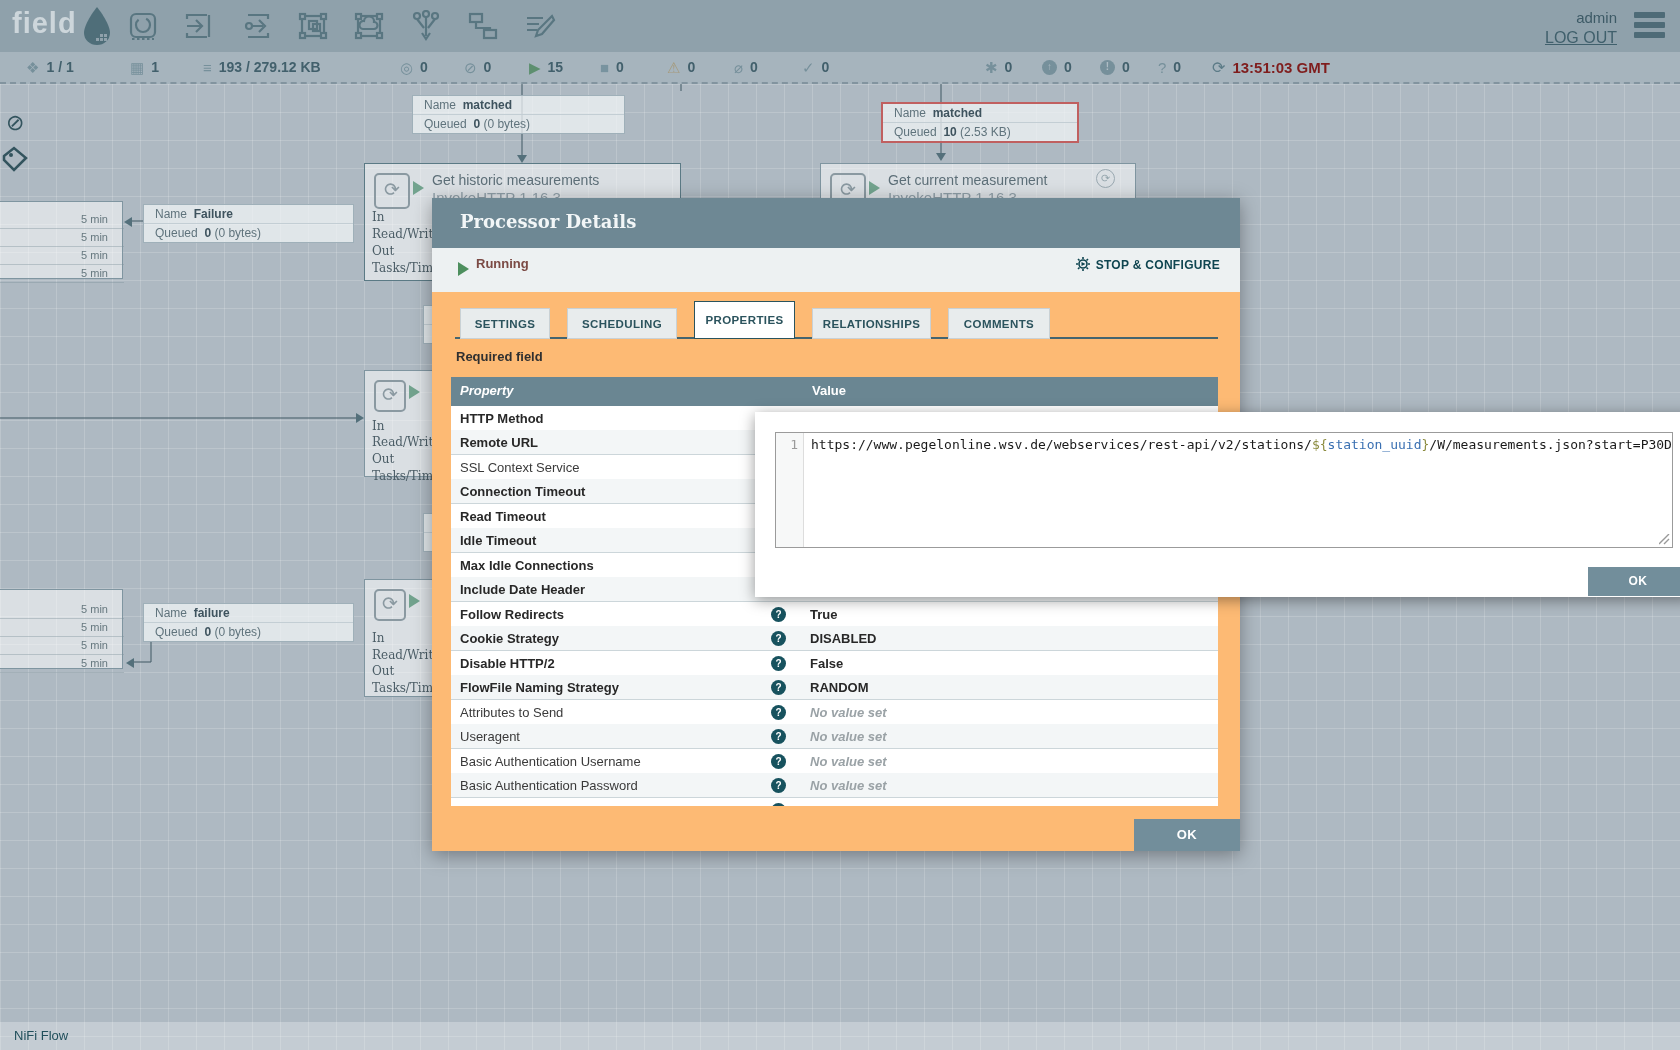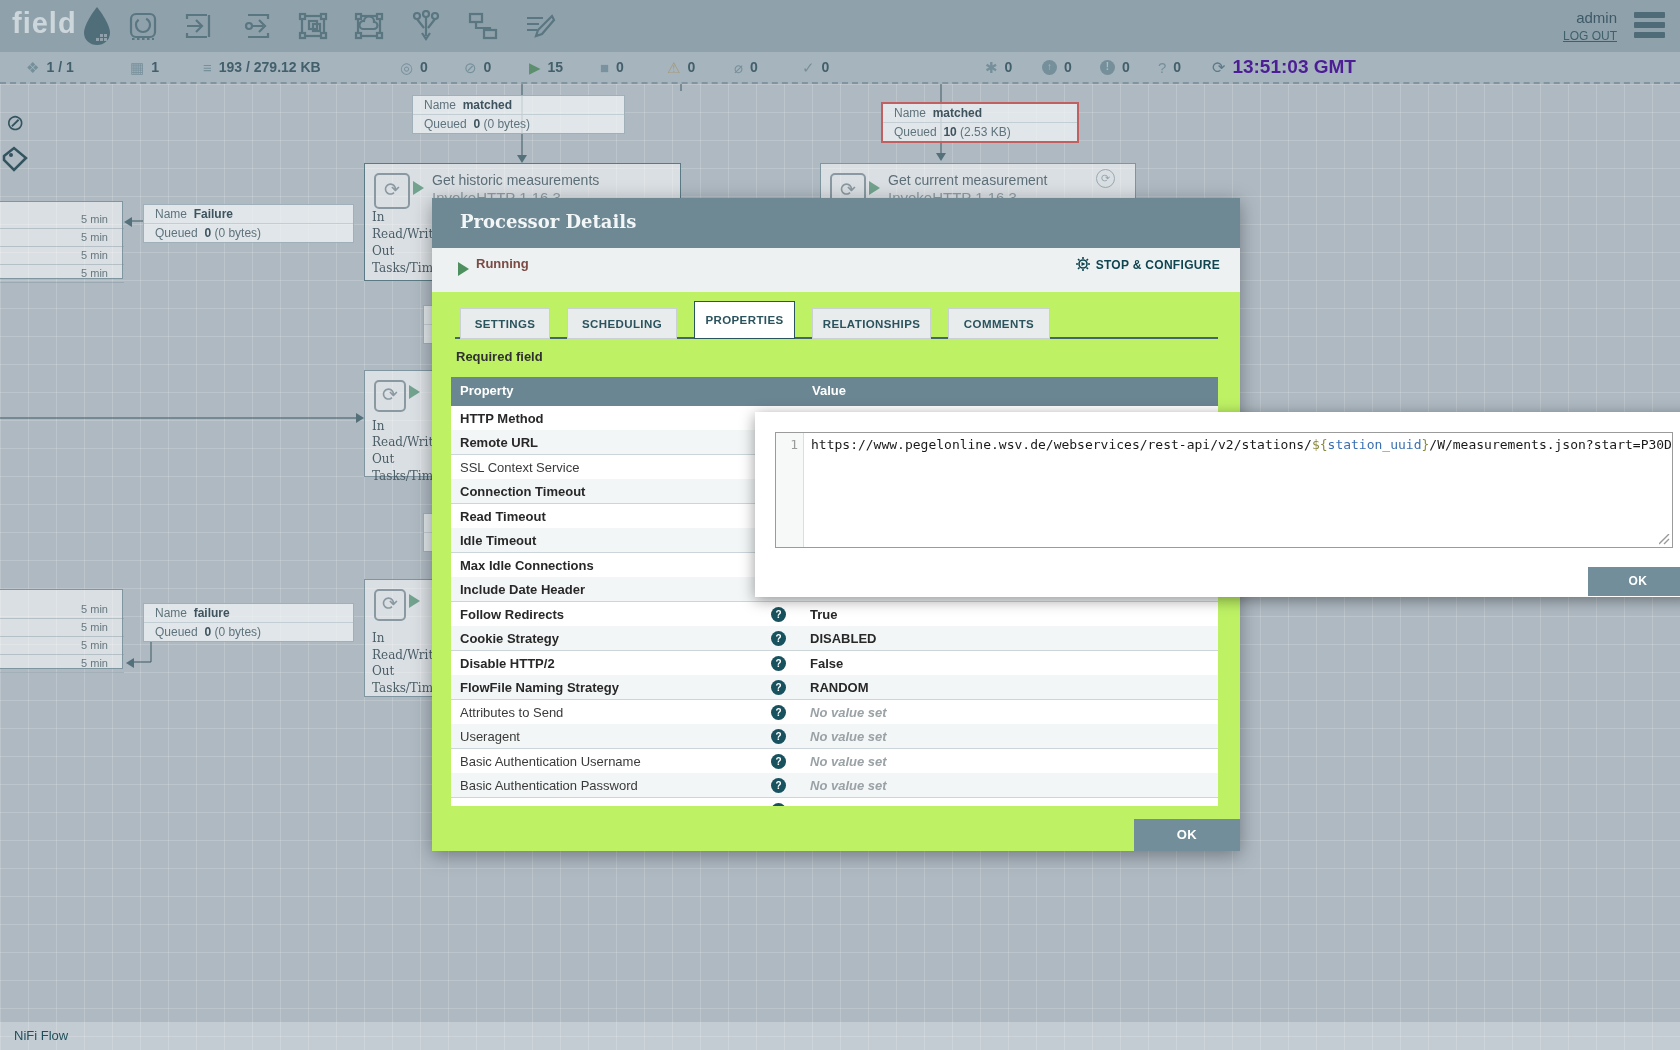--- a/index.html
+++ b/index.html
@@ -4,35 +4,35 @@
 <style>
   html,body{margin:0;padding:0;background:#808f99;}
   #app{position:relative;width:1680px;height:1050px;overflow:hidden;
        font-family:"Liberation Sans",sans-serif;-webkit-font-smoothing:antialiased;}
   .abs{position:absolute;}
   
   .topbar{left:0;top:0;width:1680px;height:52px;background:#8fa1ab;}
   .logo-text{left:12px;top:7px;font-size:29px;font-weight:bold;letter-spacing:1px;color:#cdd6db;}
   .tool-ic{top:10px;width:32px;height:32px;opacity:.78;}
   .user-name{left:1480px;top:9px;width:137px;text-align:right;font-size:15px;color:#3d5a66;}
-  .logout{left:1480px;top:29px;width:137px;text-align:right;font-size:12px;color:#40606c;text-decoration:underline;cursor:pointer;}
+  .logout{left:1480px;top:29px;width:137px;text-align:right;font-size:16px;color:#40606c;text-decoration:underline;cursor:pointer;}
   .burger{left:1634px;top:12px;width:31px;height:28px;cursor:pointer;}
   .burger div{height:6px;margin-bottom:4px;background:#4e6b77;border-radius:1px;}
   
   .statusbar{left:0;top:52px;width:1680px;height:32px;background:#a6b4bd;
              border-bottom:2px dashed rgba(100,122,134,.55);box-sizing:border-box;}
   .sitem{top:0;height:30px;display:flex;align-items:center;gap:7px;
          font-size:14px;font-weight:bold;color:#42606c;}
   .sicon{font-size:15px;font-weight:normal;color:#76909b;line-height:1;}
   .sicon.green{color:#5d8f6f;}
   .sicon.blue{color:#78939f;}
   .sicon.amber{color:#a59a7c;}
   .sicon.circled{display:inline-flex;align-items:center;justify-content:center;width:15px;height:15px;
       border-radius:50%;background:#76909b;color:#aebcc4;font-size:10px;font-weight:bold;}
-  .time-txt{font-weight:bold;color:#4c1d95;font-size:19px;}
+  .time-txt{font-weight:bold;color:#7f1d1d;font-size:15px;}
   .refresh-ic{color:#5c7b87;font-size:16px;font-weight:normal;cursor:pointer;}
   .search-ic{left:1616px;top:57px;cursor:pointer;}
   .bulletin{left:1648px;top:55px;width:28px;height:26px;background:#78909b;border-radius:3px;cursor:pointer;}
   .bulletin span{position:absolute;left:9px;top:6px;width:10px;height:13px;background:#c7d2d7;border-radius:1px;}
   
   .canvas{left:0;top:84px;width:1680px;height:966px;background-color:#aeb9c2;
     background-image:linear-gradient(rgba(255,255,255,.17) 1px,transparent 1px),
                      linear-gradient(90deg,rgba(255,255,255,.17) 1px,transparent 1px);
     background-size:28px 28px;}
   .vline{width:2px;background:rgba(72,96,107,.55);}
@@ -53,37 +53,37 @@
   .proc-title{left:67px;top:8px;font-size:14px;color:#5d6f78;white-space:nowrap;}
   .proc-type{left:67px;top:25px;font-size:15px;color:#8d9da6;white-space:nowrap;}
   .proc-bundle{left:67px;top:38px;font-size:10px;color:#95a5ad;white-space:nowrap;}
   .pstat{font-family:"DejaVu Serif",serif;font-size:12px;color:#4b5d66;white-space:nowrap;}
   .lproc-row{height:17px;line-height:17px;text-align:right;padding-right:16px;font-size:11px;color:#66787f;
              border-bottom:1px solid rgba(125,145,155,.4);}
   .edge-ic{color:#33545e;font-size:22px;}
   .bottombar{left:0;top:1022px;width:1680px;height:28px;background:rgba(255,255,255,.28);}
   .breadcrumb{left:14px;top:1028px;font-size:13px;color:#204f5b;}
   
-  .dialog{left:432px;top:198px;width:808px;height:653px;background:#bef264;z-index:20;
+  .dialog{left:432px;top:198px;width:808px;height:653px;background:#fdba74;z-index:20;
           box-shadow:0 4px 18px rgba(0,0,0,.35);}
   .dlg-header{left:0;top:0;width:808px;height:50px;background:#6e8894;}
   .dlg-title{left:28px;top:13px;font-family:"DejaVu Serif",serif;font-weight:bold;font-size:18px;color:#f2f6f7;}
   .dlg-status{left:0;top:50px;width:808px;height:44px;background:#edf1f2;}
   .run-play{left:26px;top:64px;width:0;height:0;border-top:7px solid transparent;border-bottom:7px solid transparent;border-left:11px solid #4d8f5e;}
   .run-txt{left:44px;top:58px;font-size:13px;font-weight:bold;color:#7b4a44;}
   .stopcfg{left:600px;top:58px;width:188px;text-align:right;font-size:12px;font-weight:bold;color:#0f4550;letter-spacing:.3px;cursor:pointer;}
   .tabs{left:28px;top:103px;display:flex;align-items:flex-end;gap:17px;z-index:3;justify-content:center;}
   .tab{height:31px;box-sizing:border-box;background:#e8eced;border:1px solid #c9d1d5;
        display:flex;align-items:center;justify-content:center;
        font-size:11.5px;font-weight:bold;letter-spacing:.4px;color:#2b535d;cursor:pointer;}
   .tab.active{height:38px;background:#ffffff;border:1px solid #2a545e;position:relative;z-index:4;}
   .tab-rule{left:23px;top:139px;width:763px;height:2px;background:#44656f;z-index:2;}
   .req-note{left:24px;top:151px;font-size:13px;font-weight:bold;color:#303030;}
   .thead{left:19px;top:179px;width:767px;height:29px;background:#6a8692;color:#fff;font-size:13px;font-weight:bold;}
-  .thead .h1{position:absolute;left:9px;top:6px;}
+  .thead .h1{position:absolute;left:9px;top:6px;font-style:italic;}
   .thead .h2{position:absolute;left:361px;top:6px;}
   .tbody{left:19px;top:208px;width:767px;height:400px;overflow:hidden;background:#fff;}
   .cdiv{position:absolute;top:0;width:1px;height:400px;background:#ccd6da;}
   .trow{position:absolute;left:0;width:767px;height:25px;box-sizing:border-box;border-bottom:1px solid #ccd6da;cursor:pointer;}
   .trow.even{background:#ffffff;} .trow.odd{background:#f3f6f7;}
   .pname{position:absolute;left:9px;top:5px;font-size:13px;color:#3a3a3a;white-space:nowrap;}
   .req .pname{font-weight:bold;color:#282828;}
   .phelp{position:absolute;left:320px;top:5px;width:15px;height:15px;border-radius:50%;background:#17525e;
          color:#fff;font-size:10px;font-weight:bold;text-align:center;line-height:15px;cursor:pointer;}
   .pval{position:absolute;left:359px;top:5px;font-size:13px;font-weight:bold;color:#282828;white-space:nowrap;}

